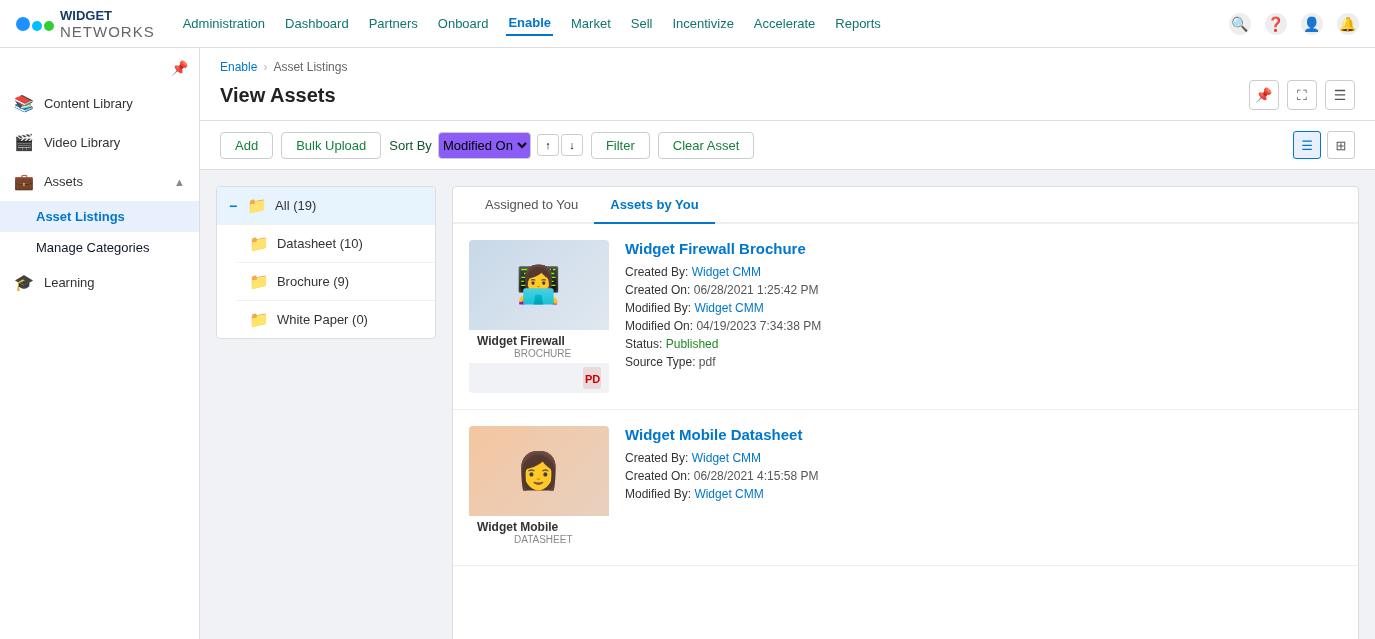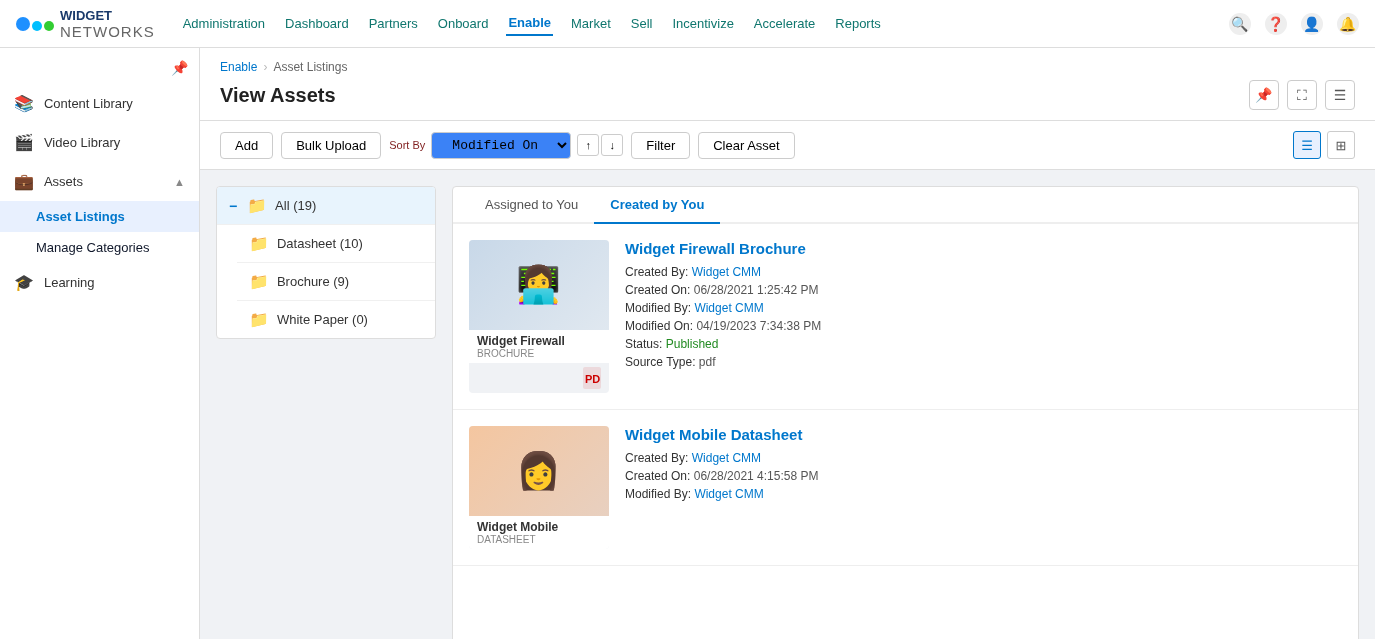--- a/index.html
+++ b/index.html
@@ -171,34 +171,33 @@
       border-bottom: 1px solid #ddd;
       flex-wrap: wrap;
     }
     .toolbar-btn {
       padding: 5px 14px;
       border: 1px solid #ccc;
       background: #fff;
       border-radius: 4px;
       cursor: pointer;
       font-size: 13px;
-      color: #000000;
+      color: #15803d;
     }
     .sort-by-group {
       display: flex; align-items: center; gap: 6px;
     }
-    .sort-label { font-size: 11px; color: #7f1d1d; }
+    .sort-label { font-size: 13px; color: #14532d; }
     .sort-select {
       border: 1px solid #ccc;
       border-radius: 4px;
-      padding: 4px 16px;
-      font-size: 13px;
-      background: #3b82f6;
-      cursor: pointer;
-      font-family: Liberation Mono, monospace;
+      padding: 4px 0;
+      font-size: 13px;
+      background: #8b5cf6;
+      cursor: pointer;
     }
     .sort-arrows {
       display: flex; gap: 2px;
     }
     .sort-arrow {
       width: 22px; height: 22px;
       border: 1px solid #ccc;
       background: #fff;
       border-radius: 3px;
       cursor: pointer;
@@ -318,20 +317,21 @@
     }
     .thumb-title {
       font-size: 12px;
       font-weight: 600;
       color: #333;
     }
     .thumb-subtitle {
       font-size: 10px;
       color: #888;
       text-transform: uppercase;
+      margin-left: 37px;
     }
     .thumb-pdf-icon {
       display: flex;
       justify-content: flex-end;
       padding: 4px 8px;
       color: #cc0000;
       font-size: 18px;
     }
     .asset-info { flex: 1; }
     .asset-title {
@@ -489,21 +489,21 @@
               <span class="folder-icon yellow">📁</span>
               <span>White Paper (0)</span>
             </div>
           </div>
         </div>
       </div>
 
       <div class="right-panel">
         <div class="tabs-bar">
           <div class="tab">Assigned to You</div>
-          <div class="tab active">Created by You</div>
+          <div class="tab active">Assets by You</div>
         </div>
 
         <div class="asset-card">
           <div class="asset-thumbnail">
             <div class="thumb-person">👩‍💻</div>
             <div class="thumb-bottom">
               <div class="thumb-title">Widget Firewall</div>
               <div class="thumb-subtitle">BROCHURE</div>
             </div>
             <div class="thumb-pdf-icon">

